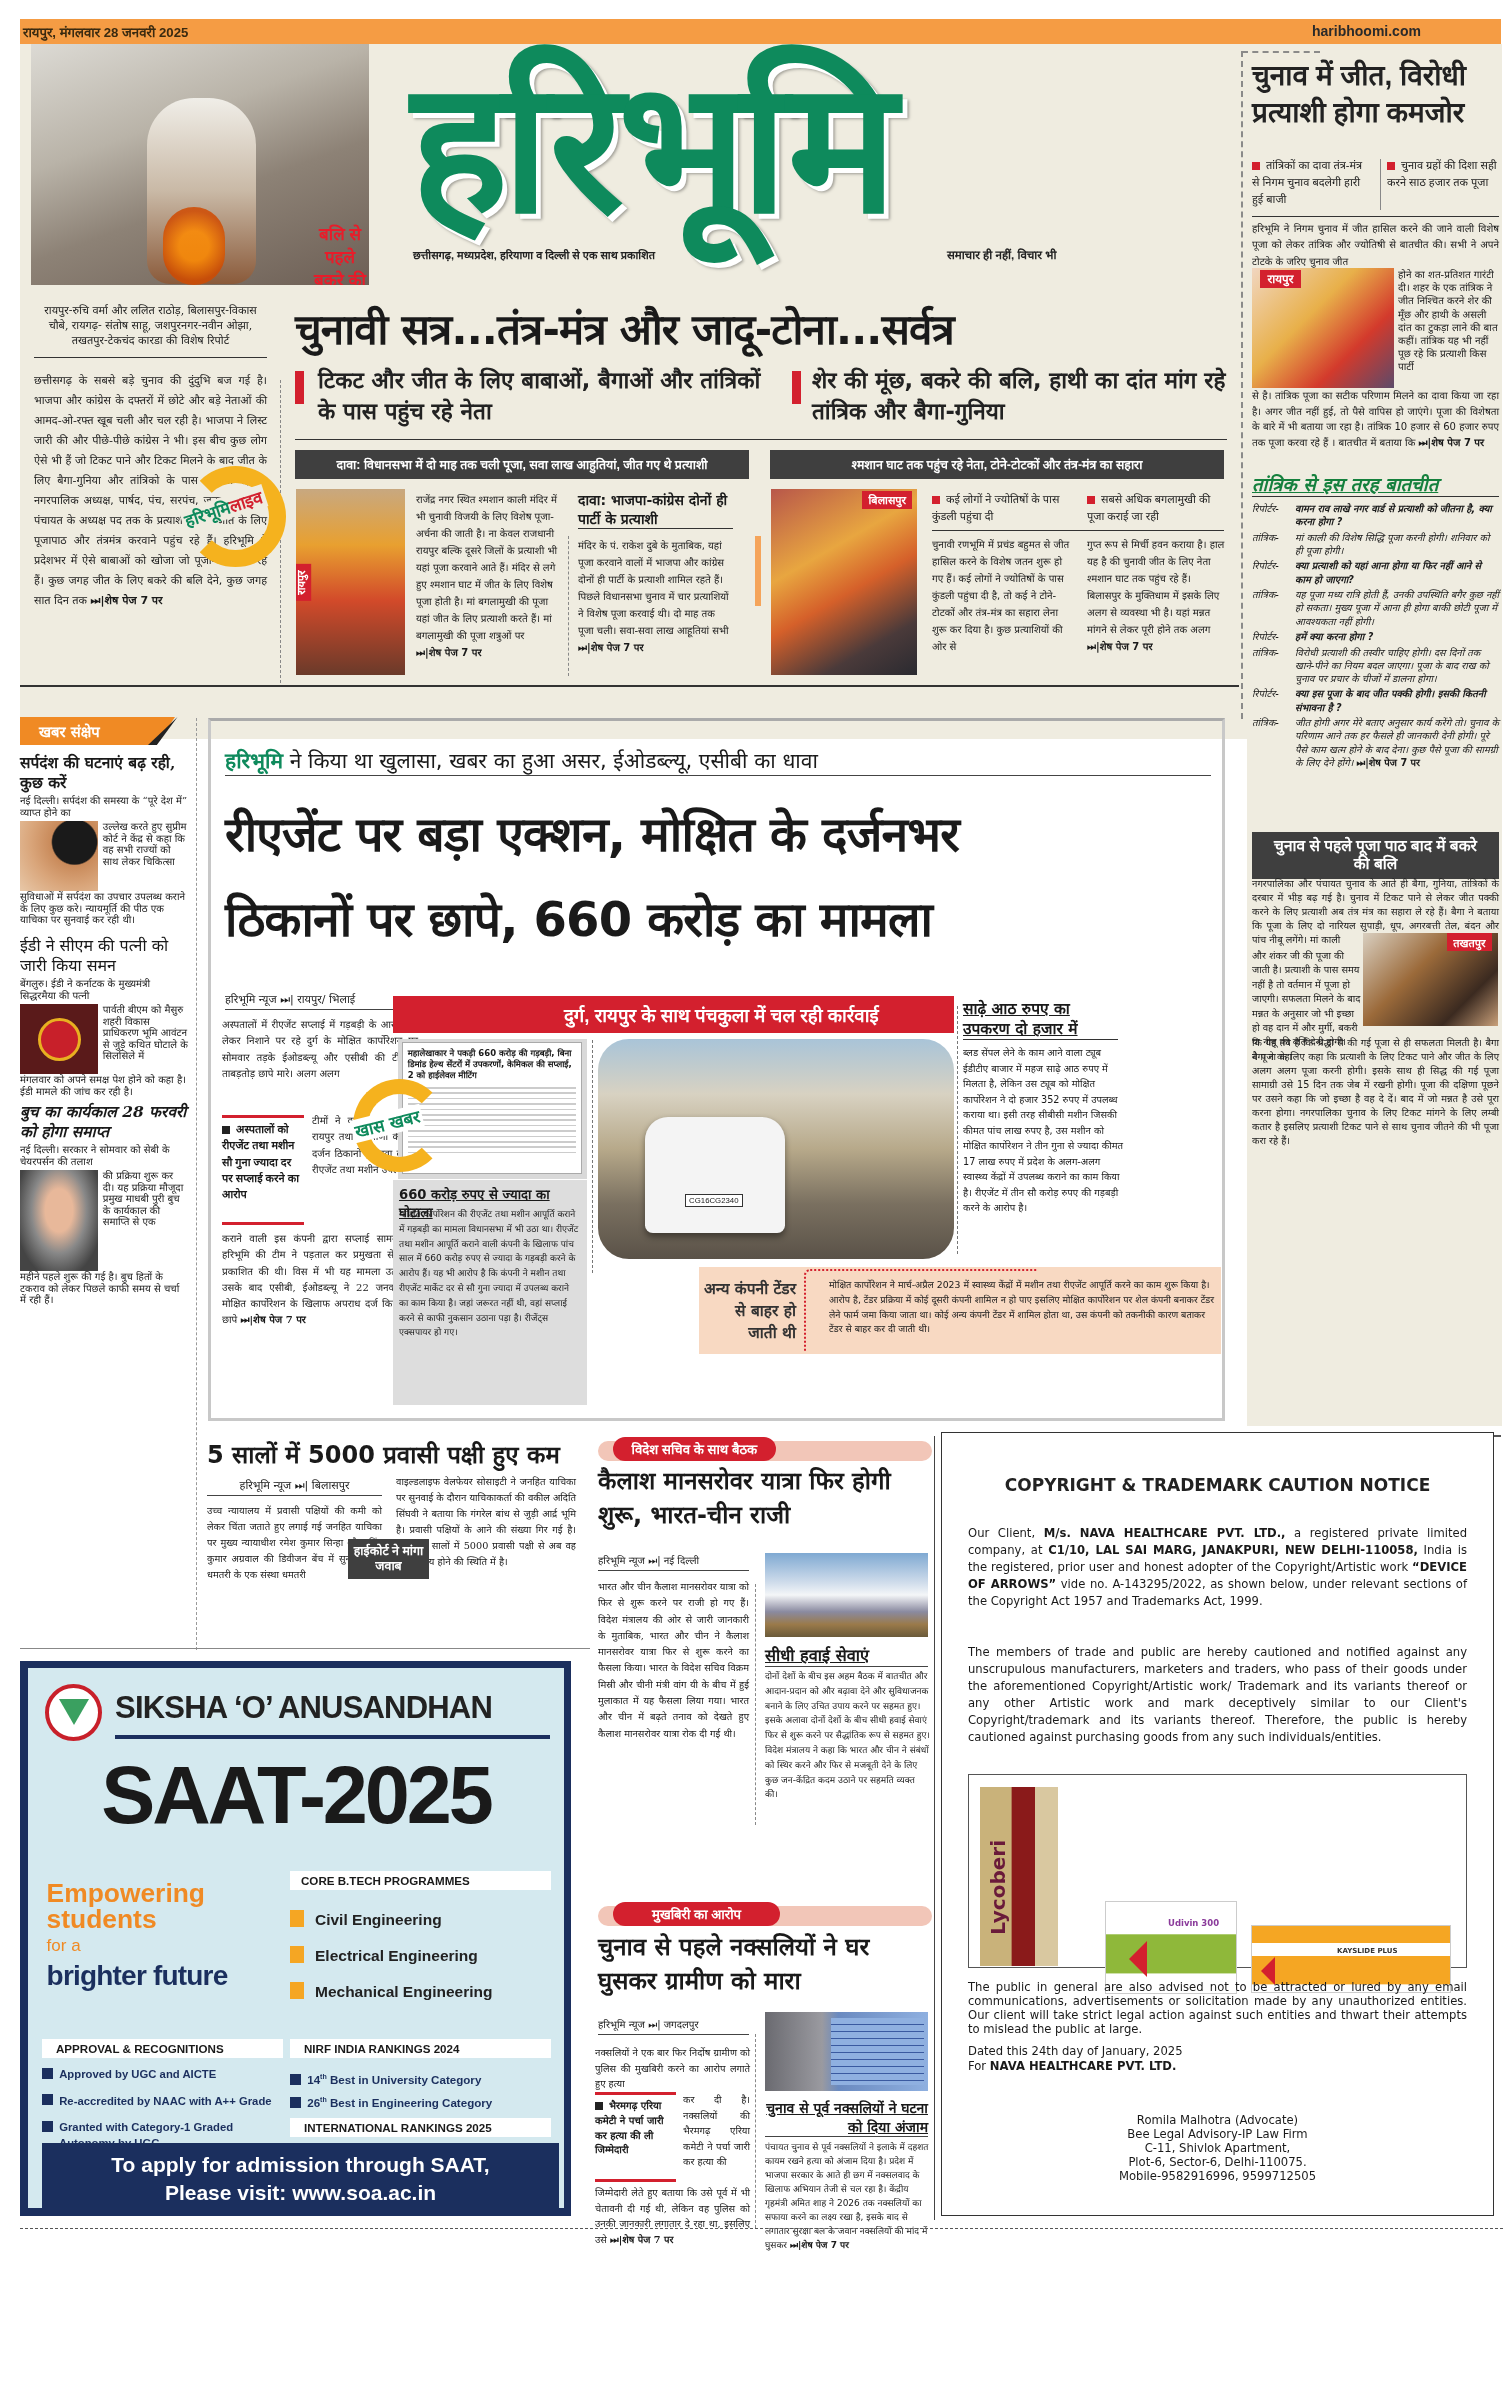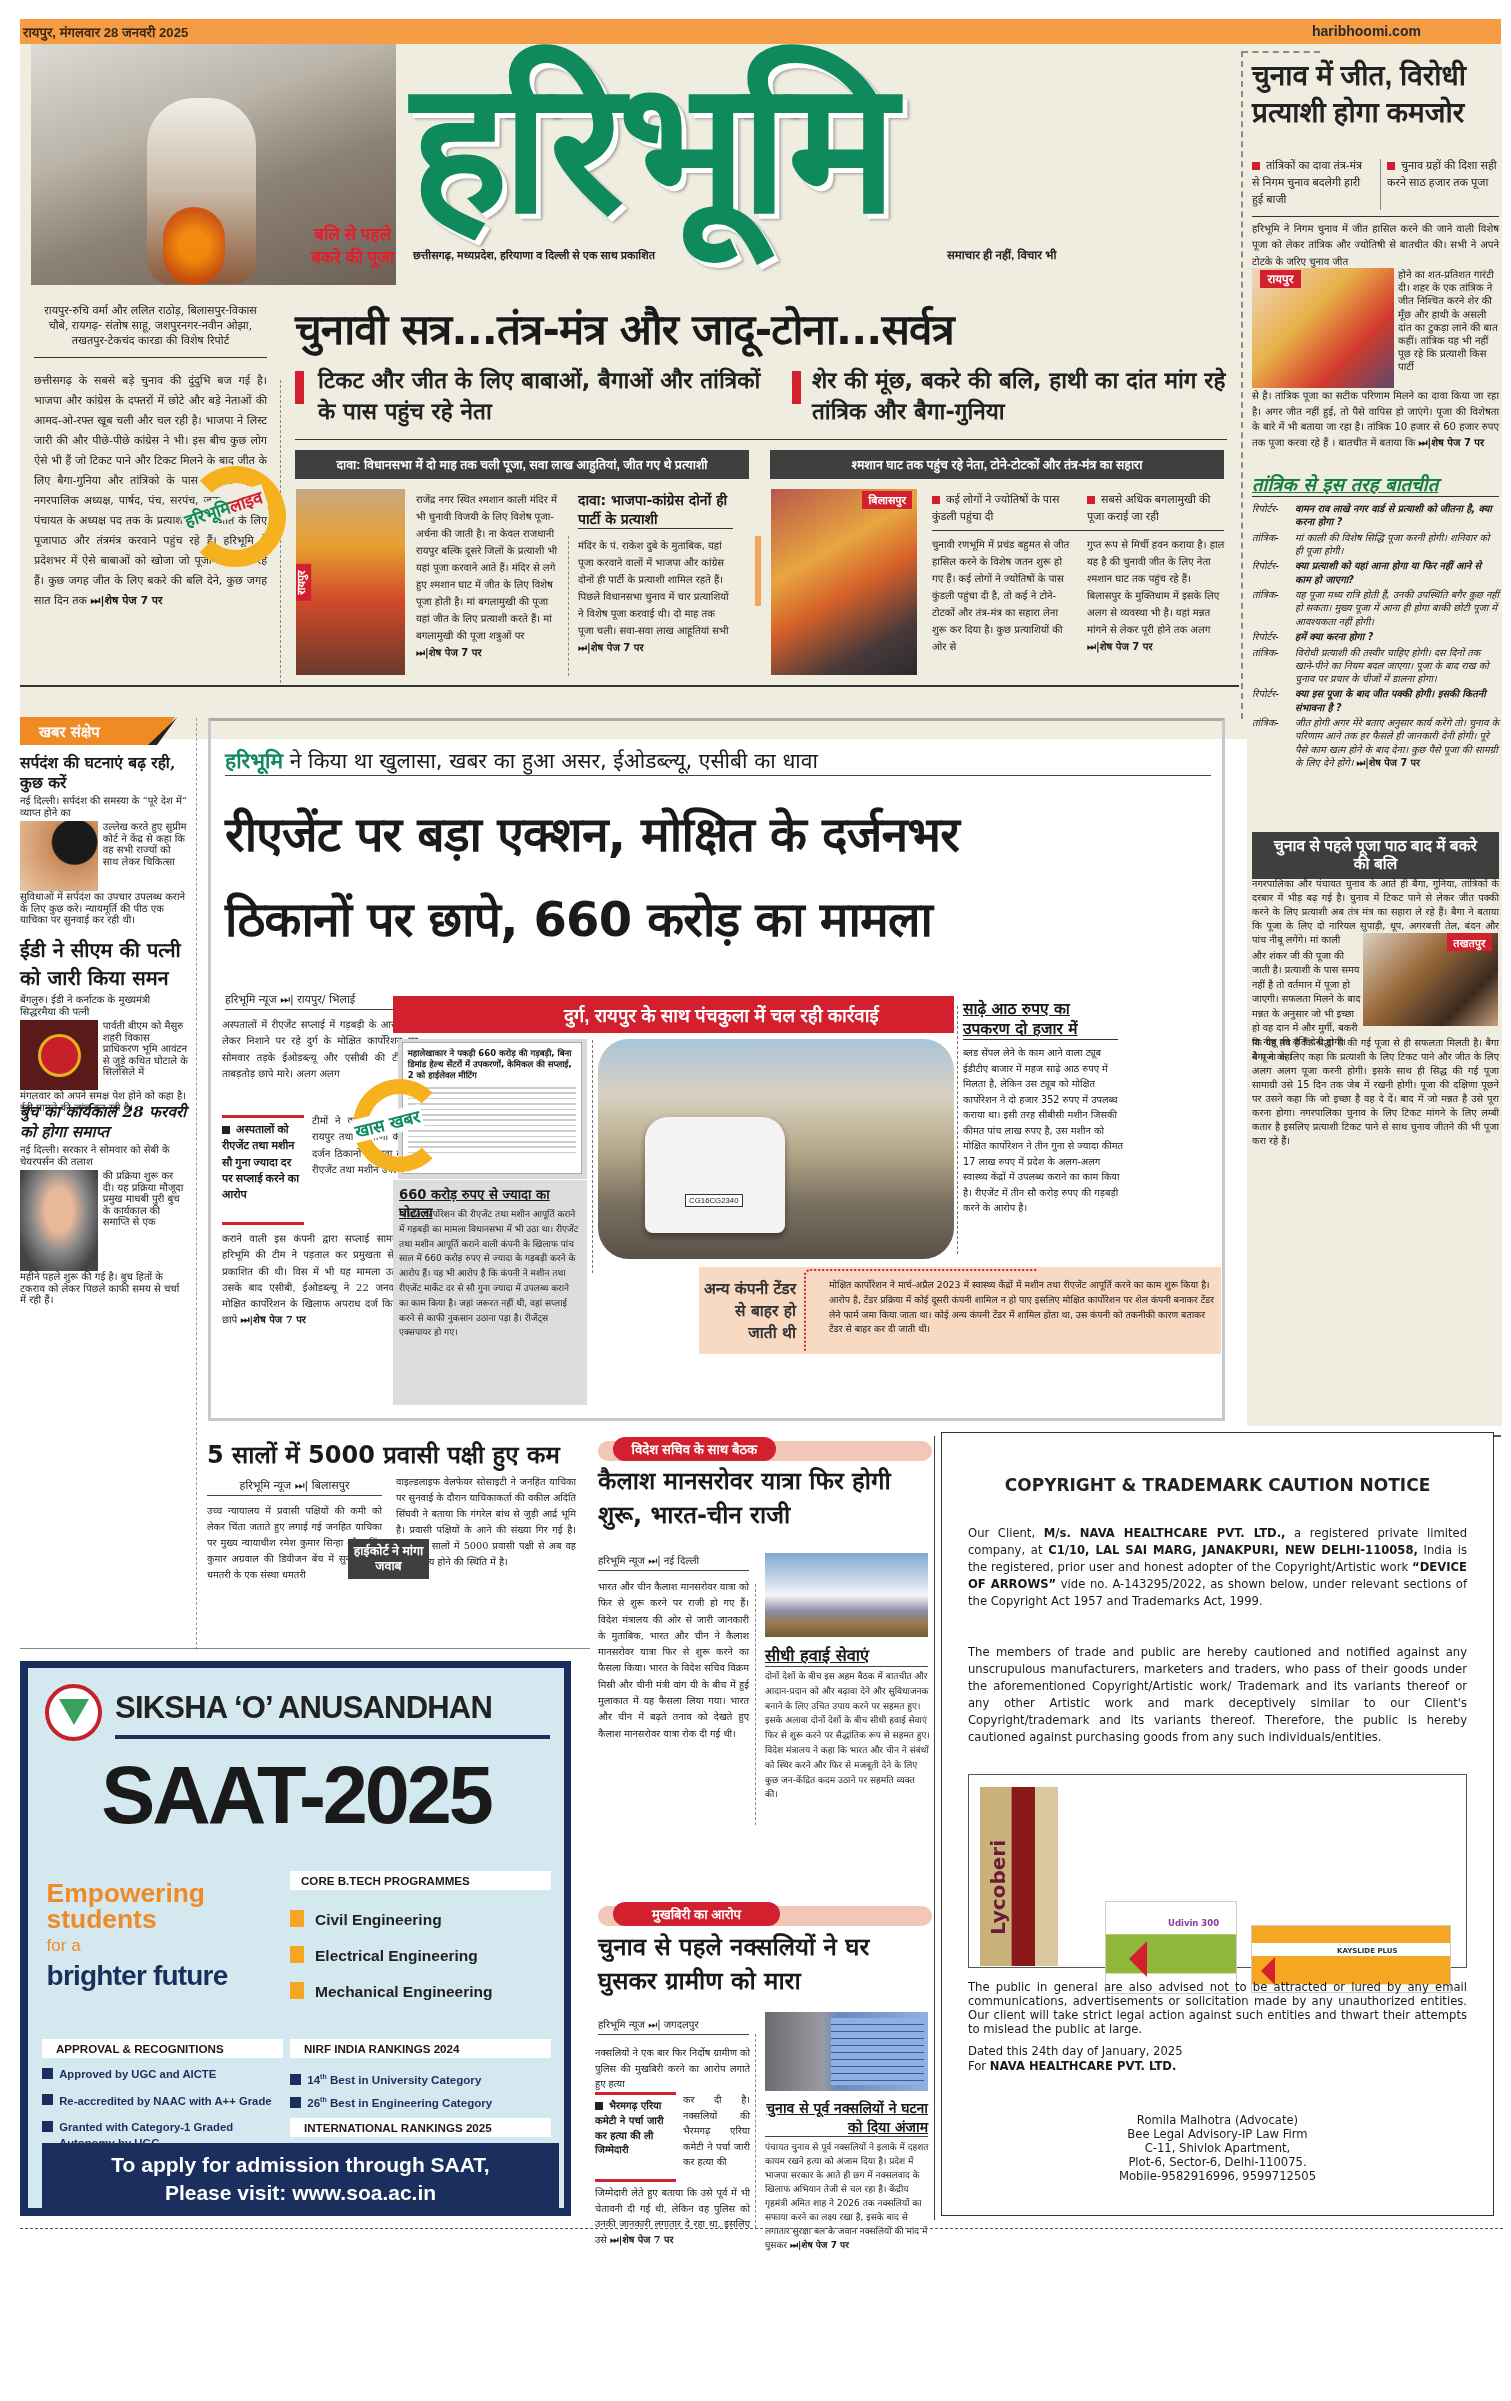--- a/index.html
+++ b/index.html
@@ -26,21 +26,21 @@
 </head>
 <body>
 
 <div class="abs" style="left:20px;top:19.4px;width:1481px;height:25px;background:#f59c44;"></div>
 <div class="abs cond" style="left:23px;top:23px;font-size:13.2px;font-weight:bold;color:#3a2a10;">रायपुर, मंगलवार 28 जनवरी 2025</div>
 <div class="abs cond" style="left:1312px;top:23px;font-size:14px;font-weight:bold;color:#2a2a2a;">haribhoomi.com</div>
 
 <div class="abs cream" style="left:20px;top:44px;width:1227px;height:695px;"></div>
 <div class="abs cream" style="left:1247px;top:44px;width:255px;height:1382px;"></div>
 
-<div class="abs photo" style="left:31px;top:44px;width:365px;height:241px;background:linear-gradient(160deg,#dcdad4 0%,#b9b3a8 35%,#8d8276 60%,#6d5f55 100%);">
+<div class="abs photo" style="left:31px;top:44px;width:338px;height:241px;background:linear-gradient(160deg,#dcdad4 0%,#b9b3a8 35%,#8d8276 60%,#6d5f55 100%);">
   <div class="abs" style="left:116px;top:54px;width:109px;height:186px;border-radius:47px 47px 23px 23px;background:linear-gradient(180deg,#f0eee8 0%,#c9b9a6 50%,#8a5a3a 100%);"></div>
   <div class="abs" style="left:132px;top:163px;width:62px;height:78px;border-radius:31px;background:radial-gradient(circle,#ff8a00 30%,#d04a00 70%);opacity:.85;"></div>
   <div class="abs" style="left:280px;top:179px;text-align:center;color:#e81c2a;font-weight:bold;font-size:17px;line-height:23px;font-family:'Liberation Sans',sans-serif;">
     <div>बलि से पहले</div>
     <div>बकरे की पूजा</div>
   </div>
 </div>
 
 <div class="abs" style="left:411px;top:31px;font-size:183px;line-height:233px;font-weight:bold;color:#0e8a5c;font-family:'DejaVu Sans',sans-serif;letter-spacing:-6.2px;text-shadow:4.7px 4.7px 0 #fff,6.2px 6.2px 3.1px rgba(0,0,0,.35);">हरिभूमि</div>
 <div class="abs cond" style="left:413px;top:247px;font-size:11px;font-weight:bold;color:#222;">छत्तीसगढ़, मध्यप्रदेश, हरियाणा व दिल्ली से एक साथ प्रकाशित</div>
@@ -164,21 +164,21 @@
   <div class="serif" style="font-size:15.5px;line-height:20px;font-weight:bold;">सर्पदंश की घटनाएं बढ़ रही, कुछ करें</div>
   <div class="serif" style="font-size:10px;line-height:12.4px;margin-top:1.6px;">नई दिल्ली। सर्पदंश की समस्या के “पूरे देश में” व्याप्त होने का</div>
   <div style="display:flex;gap:4.7px;margin-top:1.6px;">
     <div class="photo" style="width:78px;height:70px;flex:none;background:radial-gradient(circle at 70% 30%,#1a1a1a 30%,#c98a5a 32%,#d9a57a 60%,#e8c8a8 100%);"></div>
     <div class="serif" style="font-size:10px;line-height:11.6px;">उल्लेख करते हुए सुप्रीम कोर्ट ने केंद्र से कहा कि वह सभी राज्यों को साथ लेकर चिकित्सा</div>
   </div>
   <div class="serif" style="font-size:10px;line-height:11.6px;">सुविधाओं में सर्पदंश का उपचार उपलब्ध कराने के लिए कुछ करे। न्यायमूर्ति की पीठ एक याचिका पर सुनवाई कर रही थी।</div>
 </div>
 
 <div class="abs" style="left:20px;top:936px;width:168px;">
-  <div class="serif" style="font-size:20px;line-height:28px;font-weight:bold;">ईडी ने सीएम की पत्नी को जारी किया समन</div>
+  <div class="serif" style="font-size:16px;line-height:20px;font-weight:normal;">ईडी ने सीएम की पत्नी को जारी किया समन</div>
   <div class="serif" style="font-size:10px;line-height:12.4px;margin-top:1.6px;">बेंगलुरु। ईडी ने कर्नाटक के मुख्यमंत्री सिद्धरमैया की पत्नी</div>
   <div style="display:flex;gap:4.7px;margin-top:1.6px;">
     <div class="photo" style="width:78px;height:70px;flex:none;background:#5a1a1a;display:flex;align-items:center;justify-content:center;">
       <div style="width:43px;height:43px;border-radius:50%;background:#c8202a;border:3.1px solid #e8b020;"></div>
     </div>
     <div class="serif" style="font-size:10px;line-height:11.6px;">पार्वती बीएम को मैसुरु शहरी विकास प्राधिकरण भूमि आवंटन से जुड़े कथित घोटाले के सिलसिले में</div>
   </div>
   <div class="serif" style="font-size:10px;line-height:11.6px;">मंगलवार को अपने समक्ष पेश होने को कहा है। ईडी मामले की जांच कर रही है।</div>
 </div>
 

